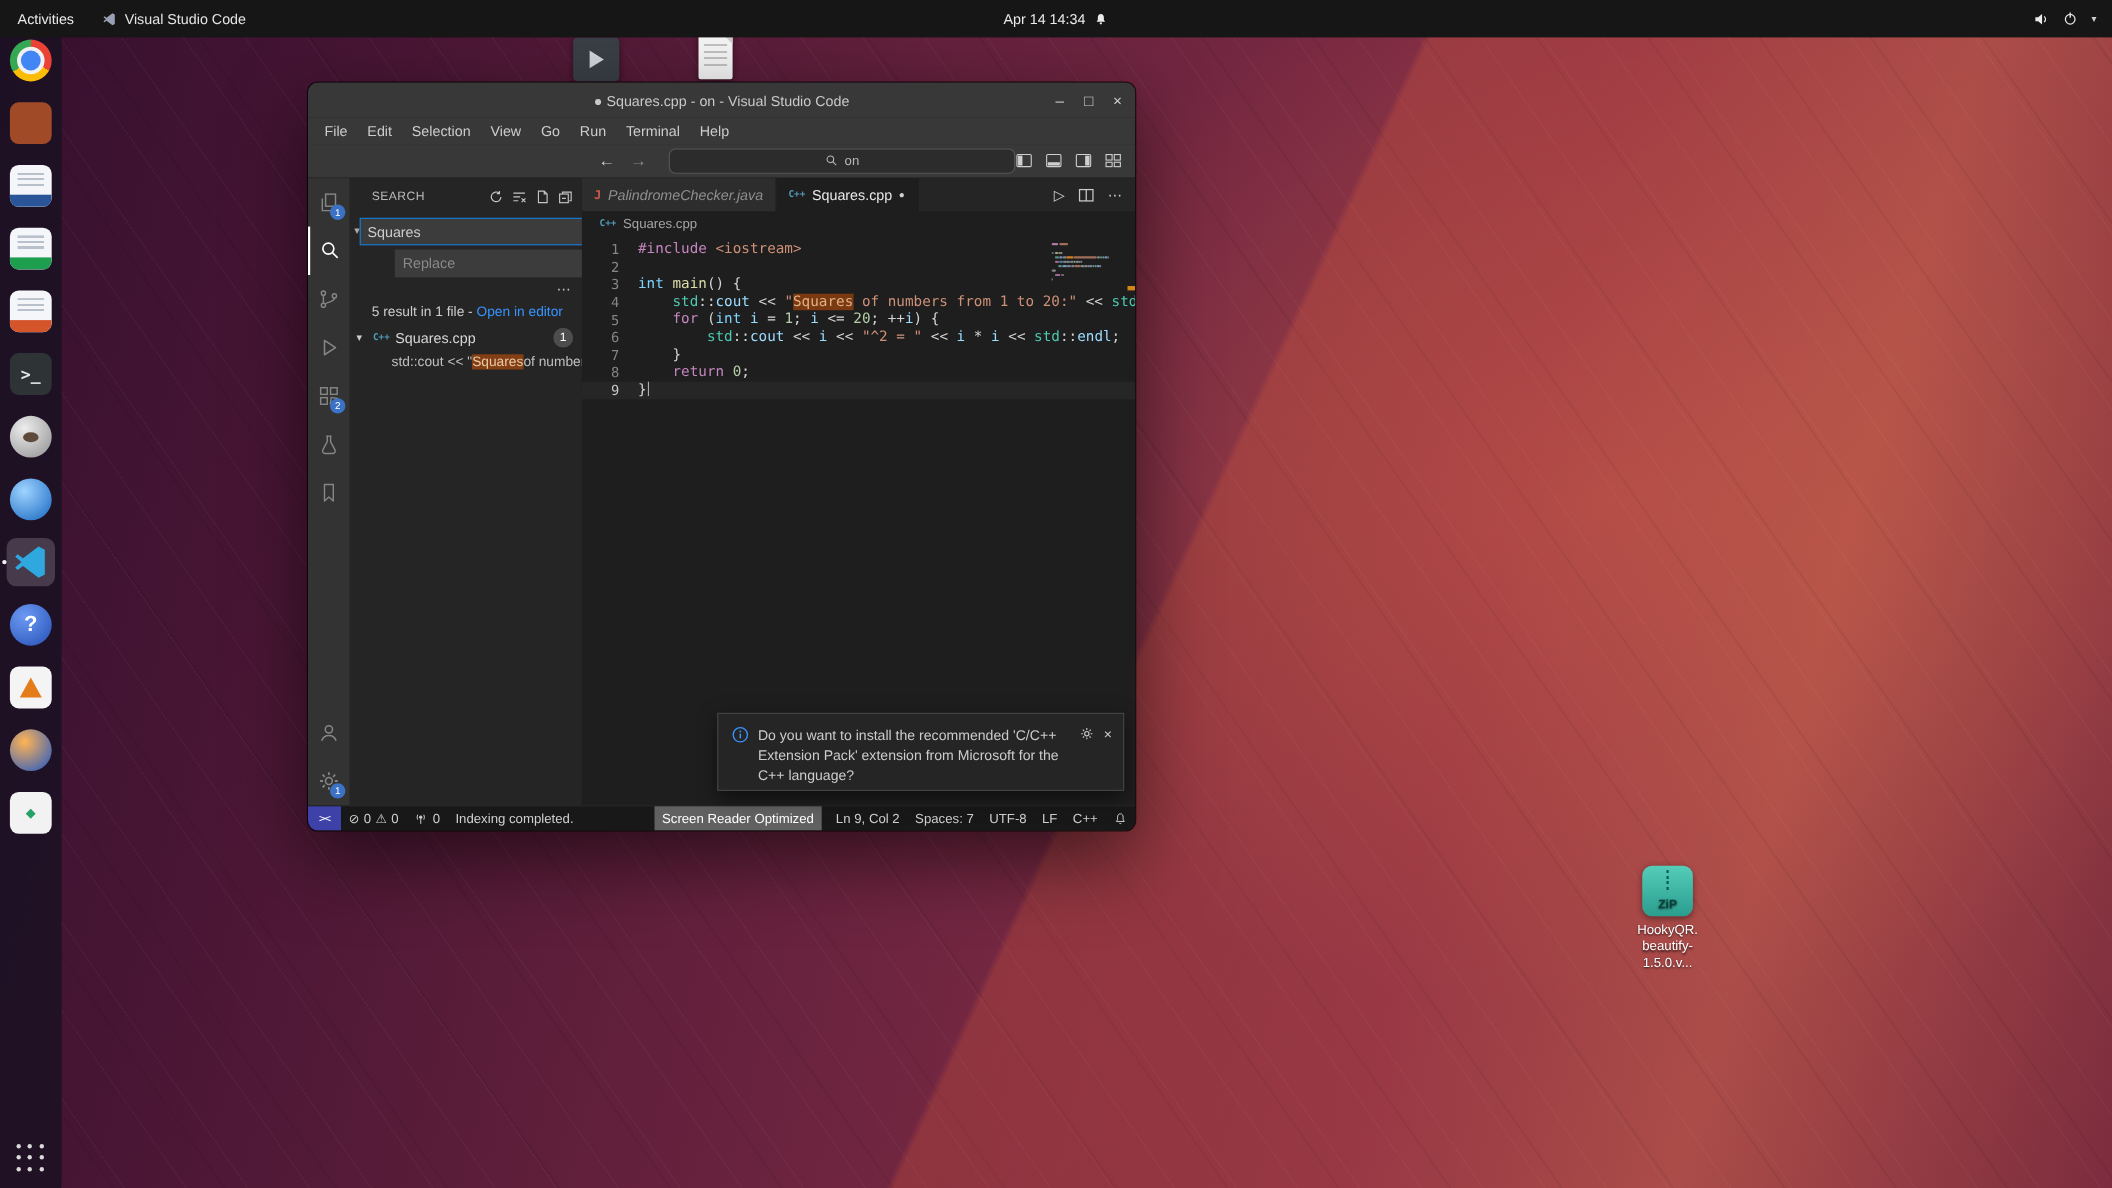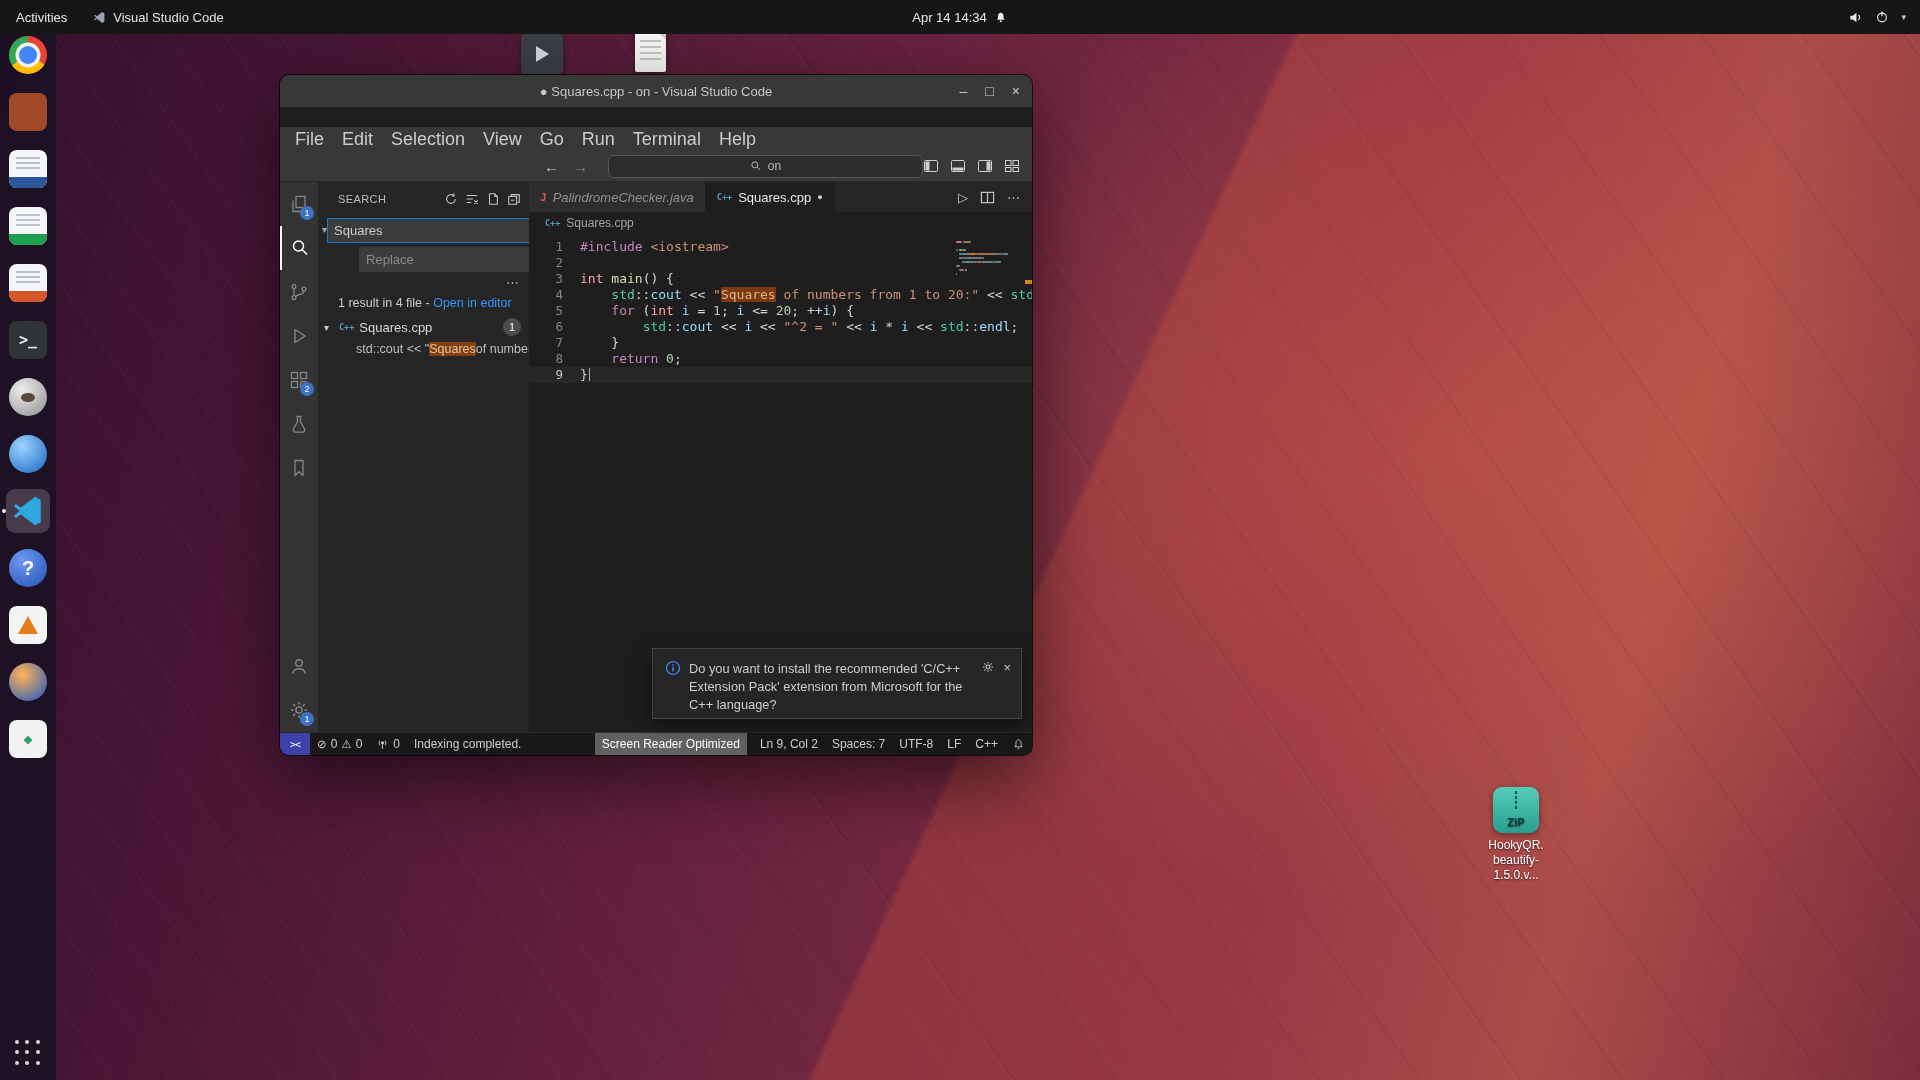--- a/index.html
+++ b/index.html
@@ -72,21 +72,21 @@
 
   
   .window{position:absolute;left:280px;top:75px;width:752px;height:680px;border-radius:9px;overflow:hidden;
     background:#1e1e1e;box-shadow:0 25px 70px rgba(0,0,0,.55), 0 0 0 1px rgba(0,0,0,.7);
     display:flex;flex-direction:column;z-index:30;color:#cccccc;}
   .titlebar{height:32px;flex:none;background:#383838;position:relative;display:flex;align-items:center;
     justify-content:center;font-size:13px;color:#c8c8c8;}
   .win-controls{position:absolute;right:12px;top:0;bottom:0;display:flex;align-items:center;gap:18px;
     color:#cccccc;font-size:14px;}
   .win-controls span{cursor:pointer;}
-  .menubar{height:24px;flex:none;background:#383838;display:flex;align-items:center;padding-left:6px;font-size:18px;color:#cccccc;margin-top:20px;}
+  .menubar{height:24px;flex:none;background:#383838;display:flex;align-items:center;padding-left:6px;font-size:13px;color:#cccccc;}
   .menu-item{padding:0 9px;border-radius:4px;cursor:pointer;}
   .toolbar{height:30px;flex:none;background:#383838;display:flex;align-items:center;border-bottom:1px solid #2a2a2a;}
   .nav-arrows{display:flex;gap:14px;margin-left:264px;font-size:15px;color:#cccccc;}
   .nav-arrows .fwd{color:#8a8a8a;}
   .cmd-center{margin-left:20px;width:335px;height:21px;background:#2c2c2d;border:1px solid #565656;border-radius:6px;
     display:flex;align-items:center;justify-content:center;gap:6px;color:#b7b7b7;font-size:12px;cursor:pointer;}
   .toolbar-right{margin-left:auto;display:flex;align-items:center;gap:11px;padding-right:12px;}
   .toolbar-right svg{display:block;}
 
   .main{flex:1;display:flex;min-height:0;}
@@ -146,21 +146,21 @@
   .tab-actions{margin-left:auto;display:flex;align-items:center;gap:12px;padding-right:12px;color:#cccccc;}
   .tab-actions .glyph-btn{cursor:pointer;font-size:13px;}
   .breadcrumbs{height:22px;flex:none;display:flex;align-items:center;gap:6px;padding-left:16px;color:#a5a5a5;font-size:12px;}
   .code-area{flex:1;position:relative;font-family:"DejaVu Sans Mono",monospace;font-size:13px;padding-top:5px;overflow:hidden;}
   .code-line{display:flex;height:16px;line-height:16px;white-space:pre;}
   .code-line.cur{background:rgba(255,255,255,0.04);}
   .ln{width:34px;flex:none;text-align:right;padding-right:17px;color:#858585;font-size:12.5px;}
   .code-line.cur .ln{color:#c6c6c6;}
   .lc{white-space:pre;color:#d4d4d4;}
   .caret{display:inline-block;width:1.5px;height:13px;background:#aeafad;vertical-align:-2px;margin-left:1px;}
-  .tk-pp{color:#c586c0}.tk-str{color:#ce9178}.tk-kw{color:#fca5a5}.tk-ctrl{color:#c586c0}
+  .tk-pp{color:#c586c0}.tk-str{color:#ce9178}.tk-kw{color:#7dd3fc}.tk-ctrl{color:#c586c0}
   .tk-fn{color:#dcdcaa}.tk-num{color:#b5cea8}.tk-type{color:#4ec9b0}.tk-var{color:#9cdcfe}
   .tk-strmatch{color:#e0b089;background:rgba(234,92,0,0.45);}
   .minimap{position:absolute;top:3px;right:10px;width:66px;height:60px;opacity:.95;}
   .minimap i{position:absolute;height:2px;border-radius:1px;}
   .ruler-match{position:absolute;right:0;top:46px;width:7px;height:4px;background:#d18616;}
 
   
   .toast{position:absolute;right:10px;bottom:36px;width:368px;background:#252526;border:1px solid #454545;
     box-shadow:0 6px 16px rgba(0,0,0,.5);z-index:8;font-size:12.8px;color:#cccccc;}
   .toast-top{display:flex;gap:8px;padding:11px 10px 4px 12px;align-items:flex-start;}
@@ -475,21 +475,21 @@
             <span class="replace-all-btn">⇄</span>
           </div>
         </div>
       </div>
 
       <div class="sb-more">
         <span>⋯</span>
       </div>
 
       <div class="results-line">
-        <span>1 result in 4 file - </span><span class="link">Open in editor</span>
+        <span>5 result in 1 file - </span><span class="link">Open in editor</span>
       </div>
 
       <div class="tree-file">
         <span class="twistie">▾</span>
         <span class="cpp-badge">C++</span>
         <span class="file-label">Squares.cpp</span>
         <span class="count-badge">1</span>
       </div>
       <div class="tree-match">
         <span>std::cout &lt;&lt; "</span>

